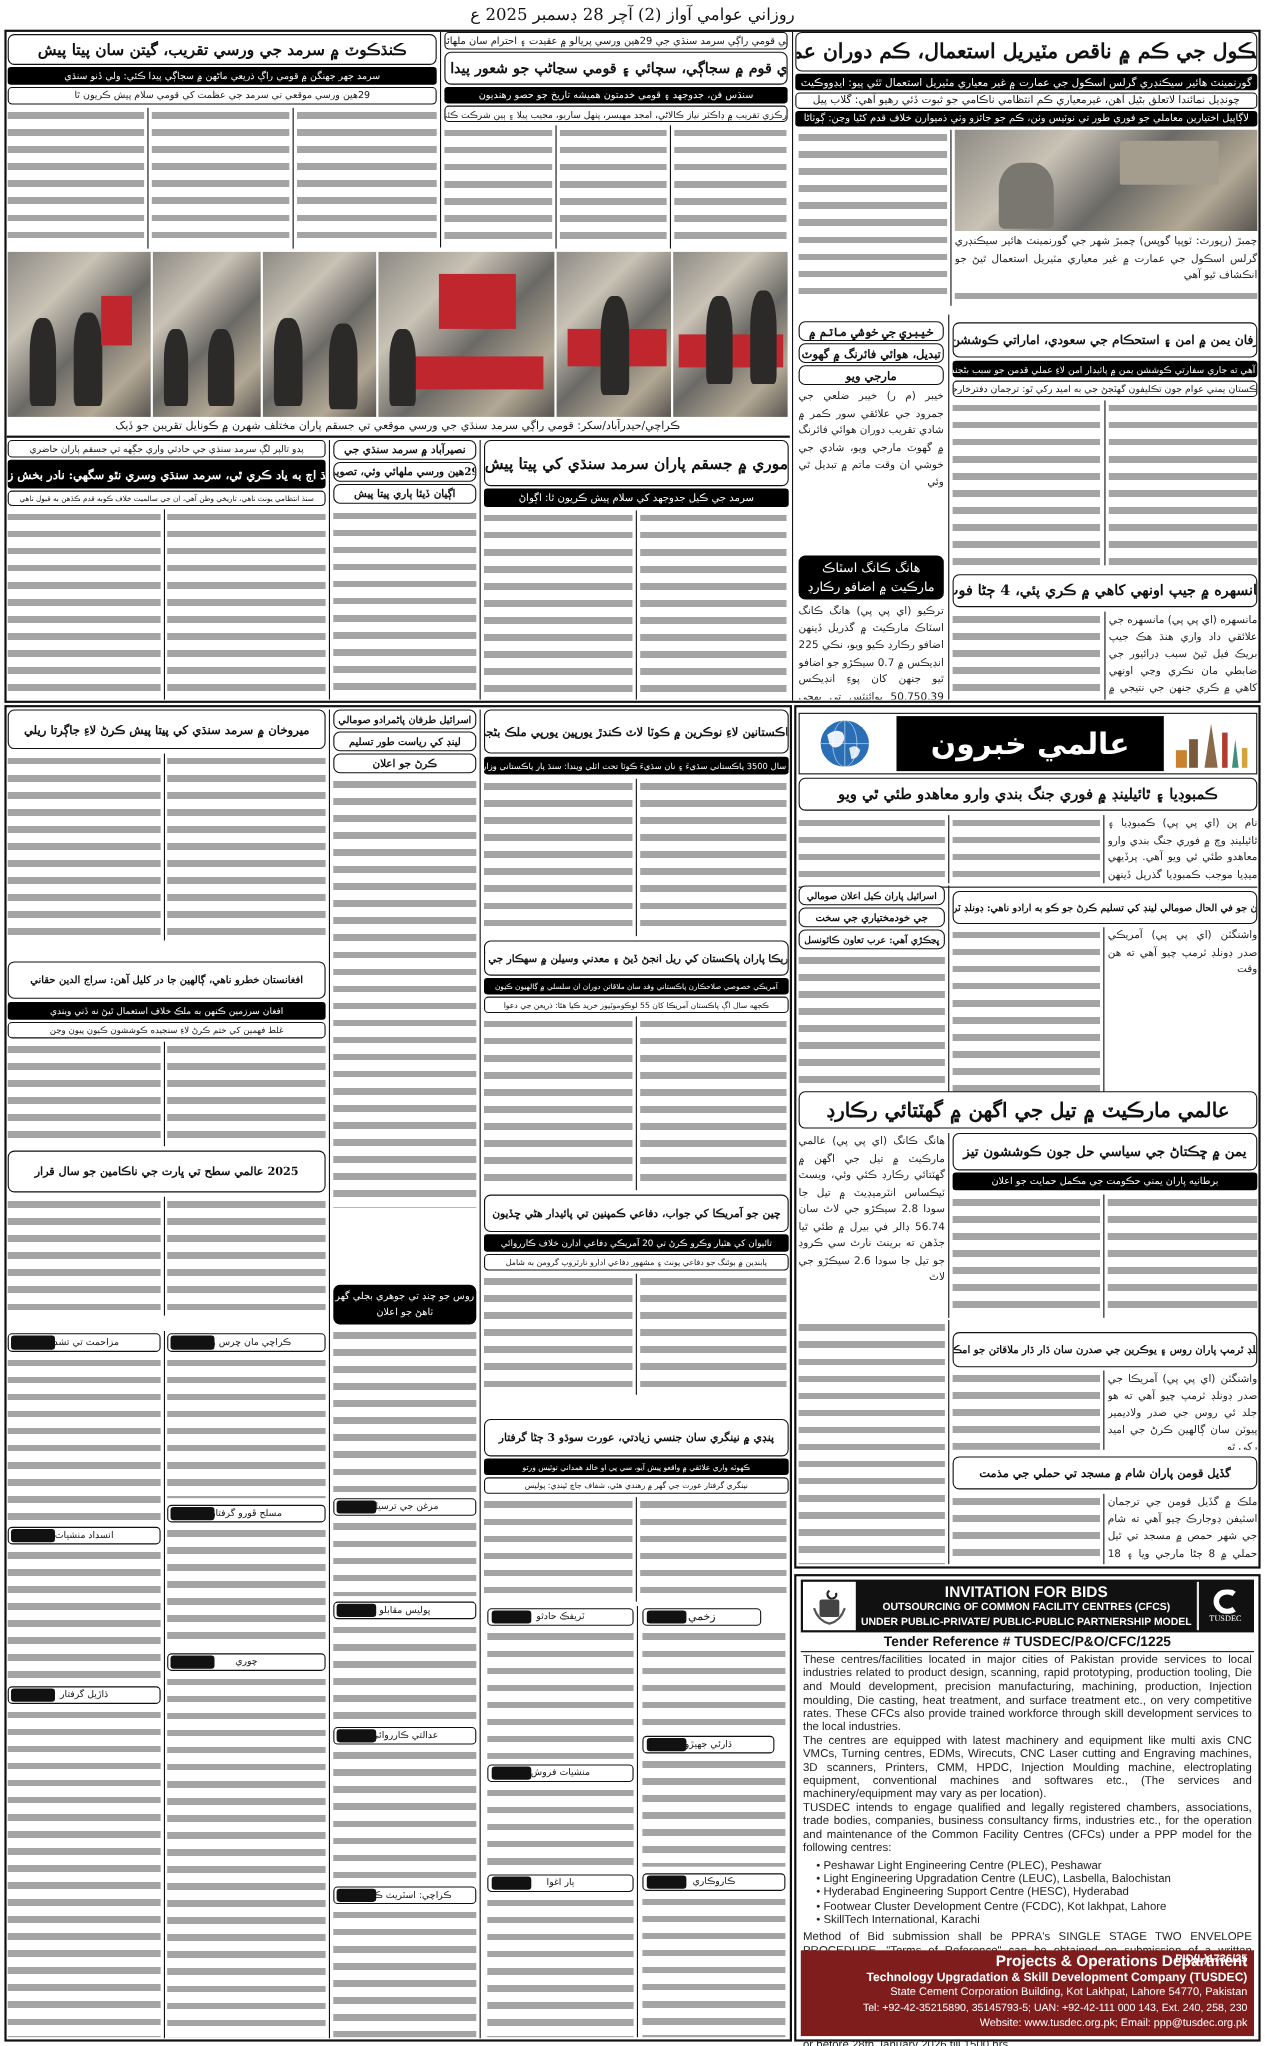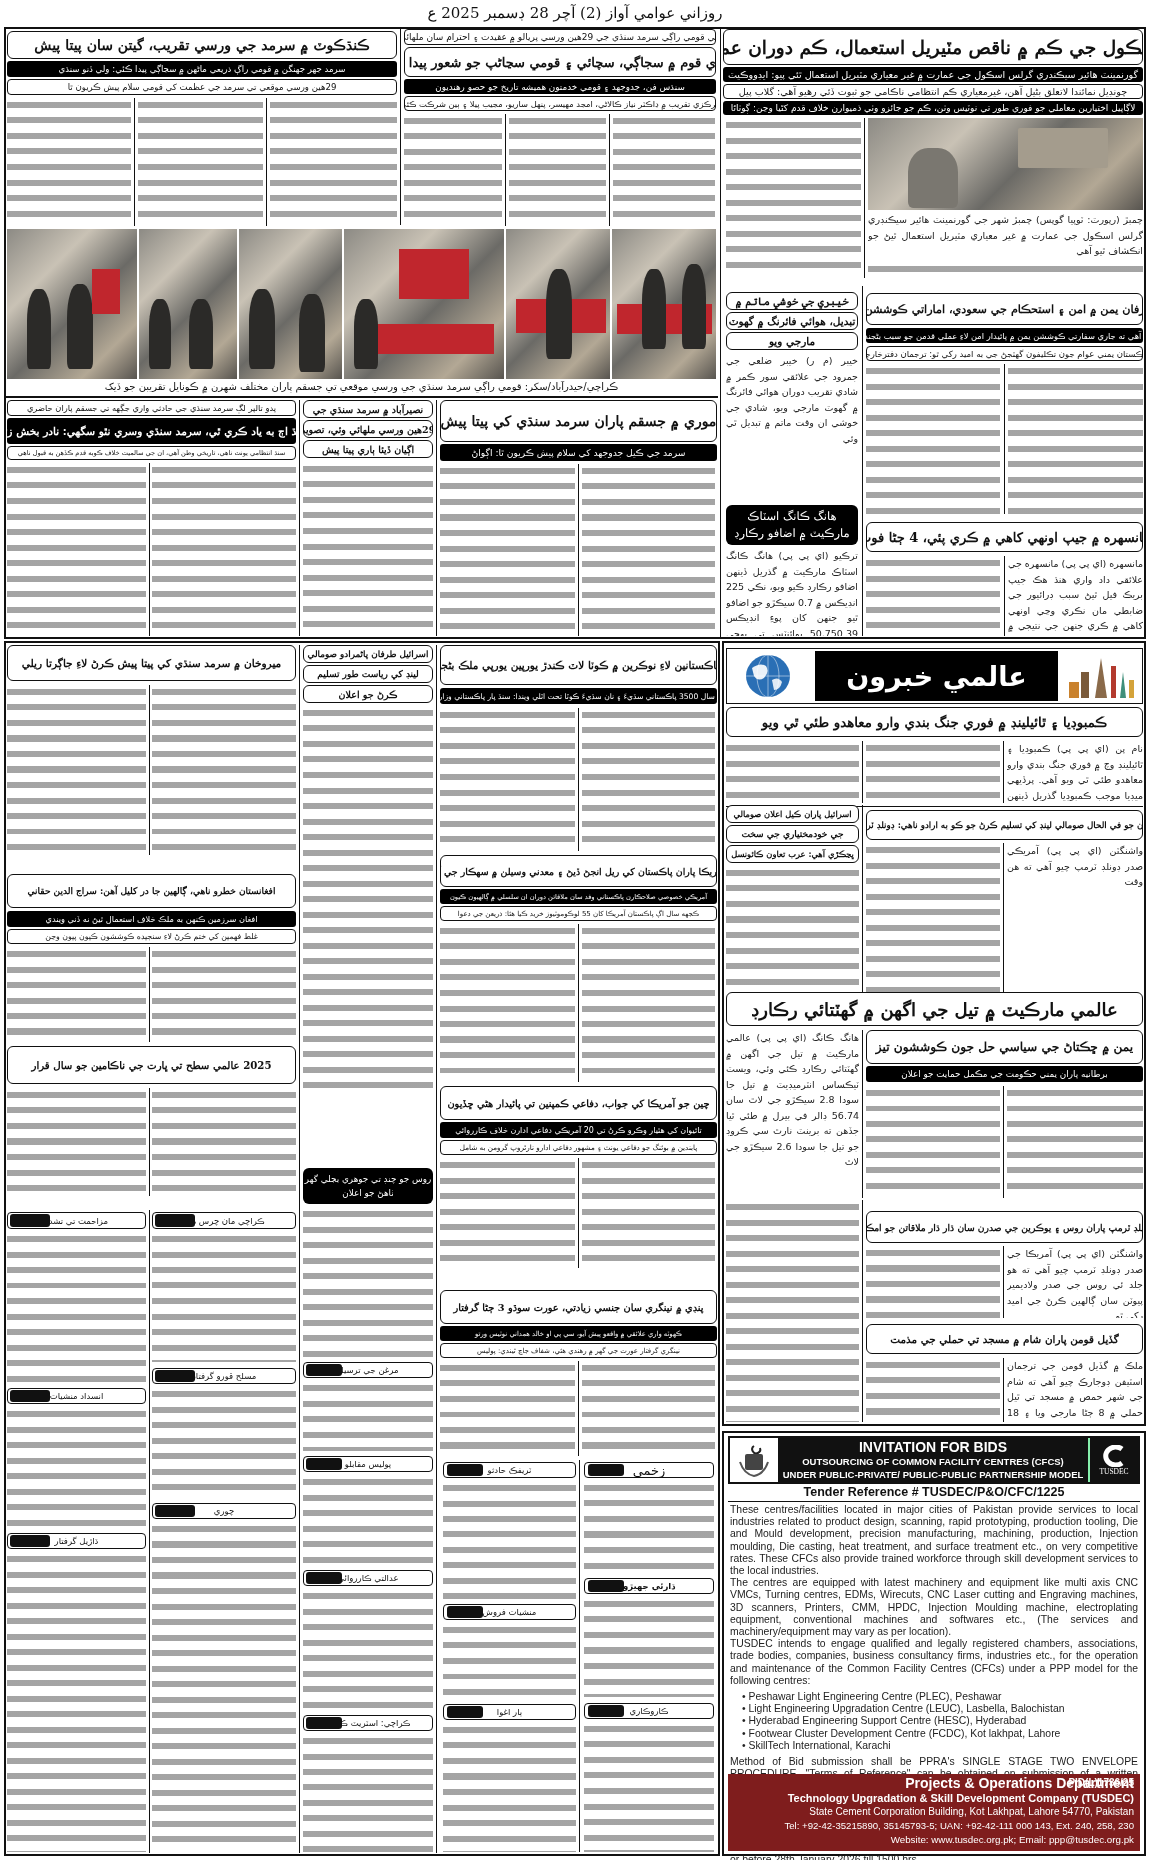--- a/index.html
+++ b/index.html
@@ -166,24 +166,24 @@
 <div class="abs vrule" style="left:578px; top:1158px; height:110px;"></div>
 <div class="abs lines" style="left:440px; top:1158px; width:135px; height:110px;"></div>
 
 <div class="abs box" style="left:440px; top:1290px; width:277px; height:34px; font-size:9.8px;">پنڊي ۾ نينگري سان جنسي زيادتي، عورت سوڌو 3 ڄڻا گرفتار</div>
 <div class="abs inv" style="left:440px; top:1326px; width:277px; height:15px; font-size:6.8px;">ڪهوٽه واري علائقي ۾ واقعو پيش آيو، سي پي او خالد همداني نوٽيس ورتو</div>
 <div class="abs strip" style="left:440px; top:1343px; width:277px; height:15px; font-size:7px;">نينگري گرفتار عورت جي گهر ۾ رهندي هئي، شفاف جاچ ٿيندي: پوليس</div>
 <div class="abs lines" style="left:582px; top:1361px; width:133px; height:95px;"></div>
 <div class="abs vrule" style="left:578px; top:1361px; height:95px;"></div>
 <div class="abs lines" style="left:440px; top:1361px; width:135px; height:95px;"></div>
 
-<div class="abs strip" style="left:584px; top:1462px; width:130px; height:16px; font-size:13px;">زخمي</div>
+<div class="abs strip" style="left:584px; top:1462px; width:108px; height:16px; font-size:10px;">زخمي</div>
 <div class="abs blackad" style="left:588px; top:1464px; width:36px; height:12px;"></div>
 <div class="abs lines" style="left:584px; top:1481px; width:130px; height:92px;"></div>
-<div class="abs strip" style="left:584px; top:1578px; width:130px; height:16px; font-size:8.5px;font-weight:bold;">ڌارئي جهيڙو</div>
+<div class="abs strip" style="left:584px; top:1578px; width:120px; height:16px; font-size:8.5px;">ڌارئي جهيڙو</div>
 <div class="abs blackad" style="left:588px; top:1580px; width:36px; height:12px;"></div>
 <div class="abs lines" style="left:584px; top:1597px; width:130px; height:100px;"></div>
 <div class="abs strip" style="left:584px; top:1703px; width:130px; height:16px; font-size:8.5px;">ڪاروڪاري</div>
 <div class="abs blackad" style="left:588px; top:1705px; width:36px; height:12px;"></div>
 <div class="abs lines" style="left:584px; top:1722px; width:130px; height:130px;"></div>
 
 <div class="abs vrule" style="left:579px; top:1460px; height:392px;"></div>
 
 <div class="abs strip" style="left:443px; top:1462px; width:133px; height:16px; font-size:8.5px;">ٽريفڪ حادثو</div>
 <div class="abs blackad" style="left:447px; top:1464px; width:36px; height:12px;"></div>
@@ -331,21 +331,21 @@
         <path d="M18 4 a4 4 0 1 0 6 2" fill="none" stroke="#222" stroke-width="2"></path>
         <rect x="9" y="12" width="18" height="16" rx="2" fill="#444"></rect>
         <path d="M4 20 Q8 32 18 34 Q28 32 32 20" fill="none" stroke="#555" stroke-width="2"></path>
       </svg>
     </div>
     <div style="flex:1; text-align:center;">
       <div style="font-size:14px; font-weight:bold; line-height:16px;">INVITATION FOR BIDS</div>
       <div style="font-size:9.5px; font-weight:bold; line-height:13px;">OUTSOURCING OF COMMON FACILITY CENTRES (CFCS)</div>
       <div style="font-size:9.5px; font-weight:bold; line-height:13px;">UNDER PUBLIC-PRIVATE/ PUBLIC-PUBLIC PARTNERSHIP MODEL</div>
     </div>
-    <div style="width:50px; height:44px; background:#111; margin:2px; display:flex; flex-direction:column; align-items:center; justify-content:center; color:#fff; border-left:2px solid #86efac;">
+    <div style="width:50px; height:44px; background:#111; margin:2px; display:flex; flex-direction:column; align-items:center; justify-content:center; color:#fff; border-left:2px solid #e5e5e5;">
       <svg width="24" height="22" viewBox="0 0 24 22">
           <path d="M20 4 A10 9 0 1 0 20 18" fill="none" stroke="#fff" stroke-width="5"></path>
         </svg>
       <span style="font-size:7.5px; font-family:'Liberation Serif',serif;">TUSDEC</span>
     </div>
   </div>
   <div style="text-align:center; font-weight:bold; font-size:12.5px; line-height:17px; border-bottom:1.5px solid #111; margin:0 4px;">Tender Reference # TUSDEC/P&amp;O/CFC/1225</div>
   <div class="ad-body" style="padding-top:2px;">
     <div>These centres/facilities located in major cities of Pakistan provide services to local industries related to product design, scanning, rapid prototyping, production tooling, Die and Mould development, precision manufacturing, machining, production, Injection moulding, Die casting, heat treatment, and surface treatment etc., on very competitive rates. These CFCs also provide trained workforce through skill development services to the local industries.</div>
     <div>The centres are equipped with latest machinery and equipment like multi axis CNC VMCs, Turning centres, EDMs, Wirecuts, CNC Laser cutting and Engraving machines, 3D scanners, Printers, CMM, HPDC, Injection Moulding machine, electroplating equipment, conventional machines and softwares etc., (The services and machinery/equipment may vary as per location).</div>

